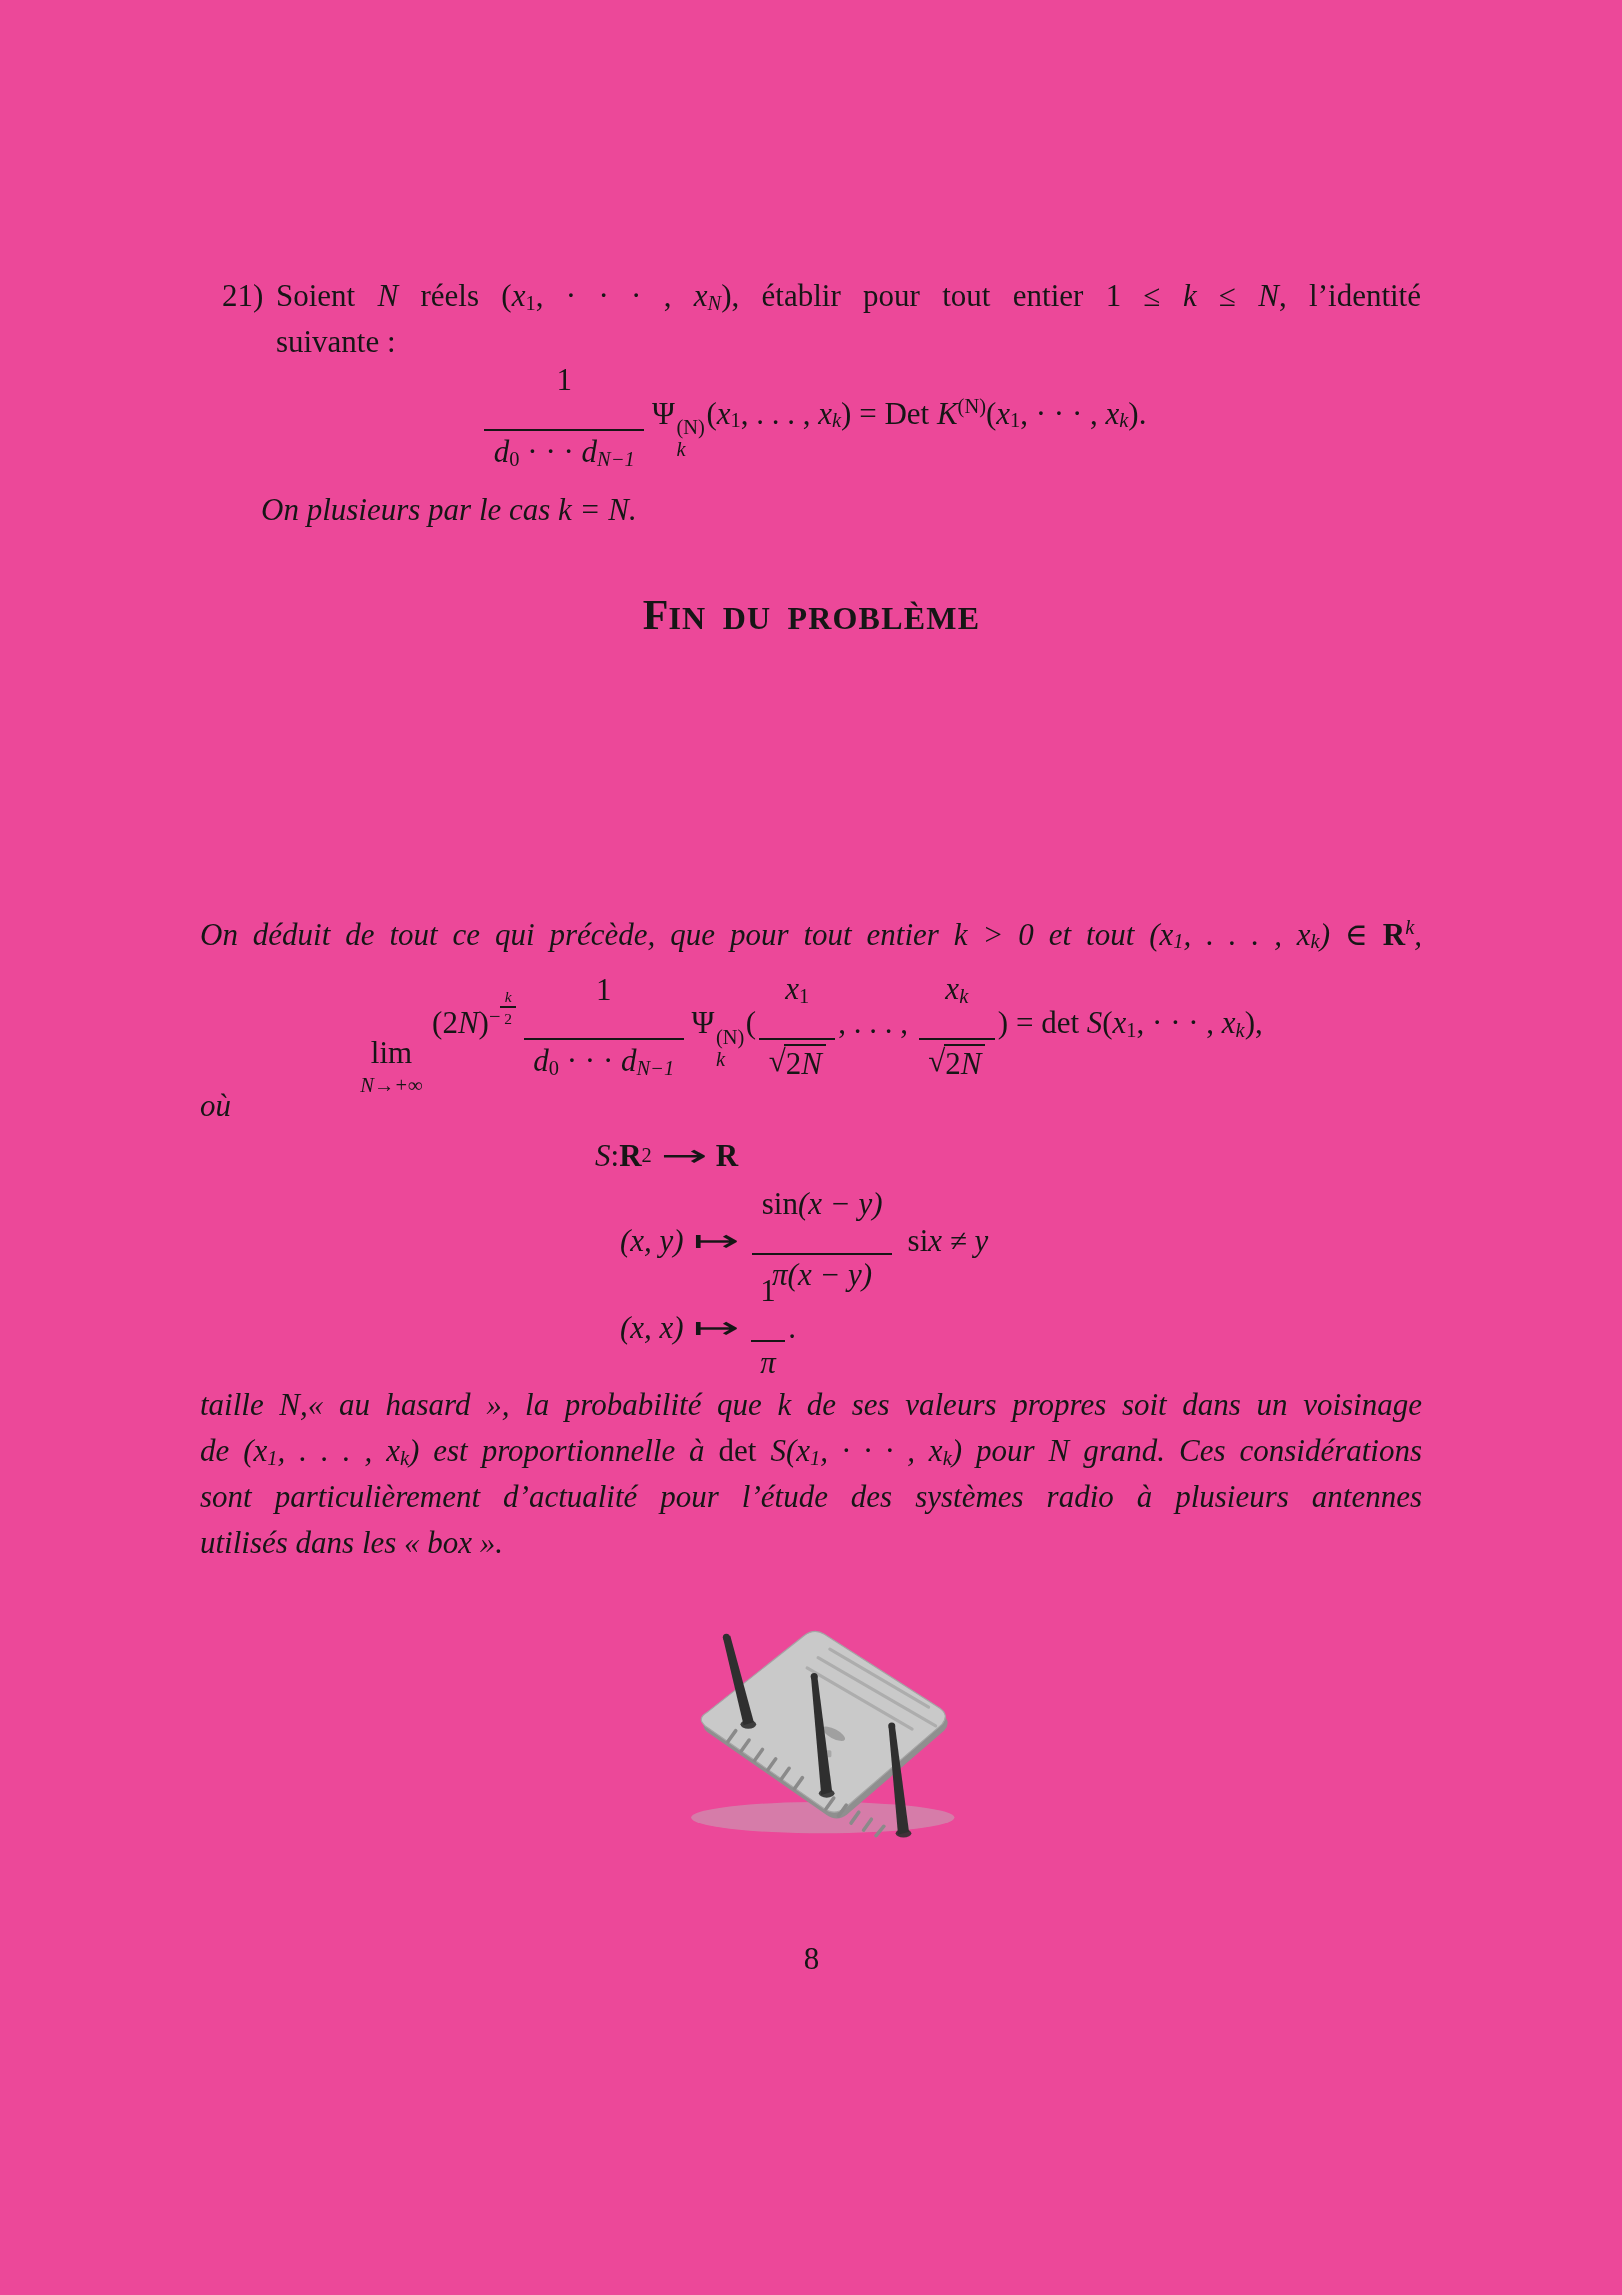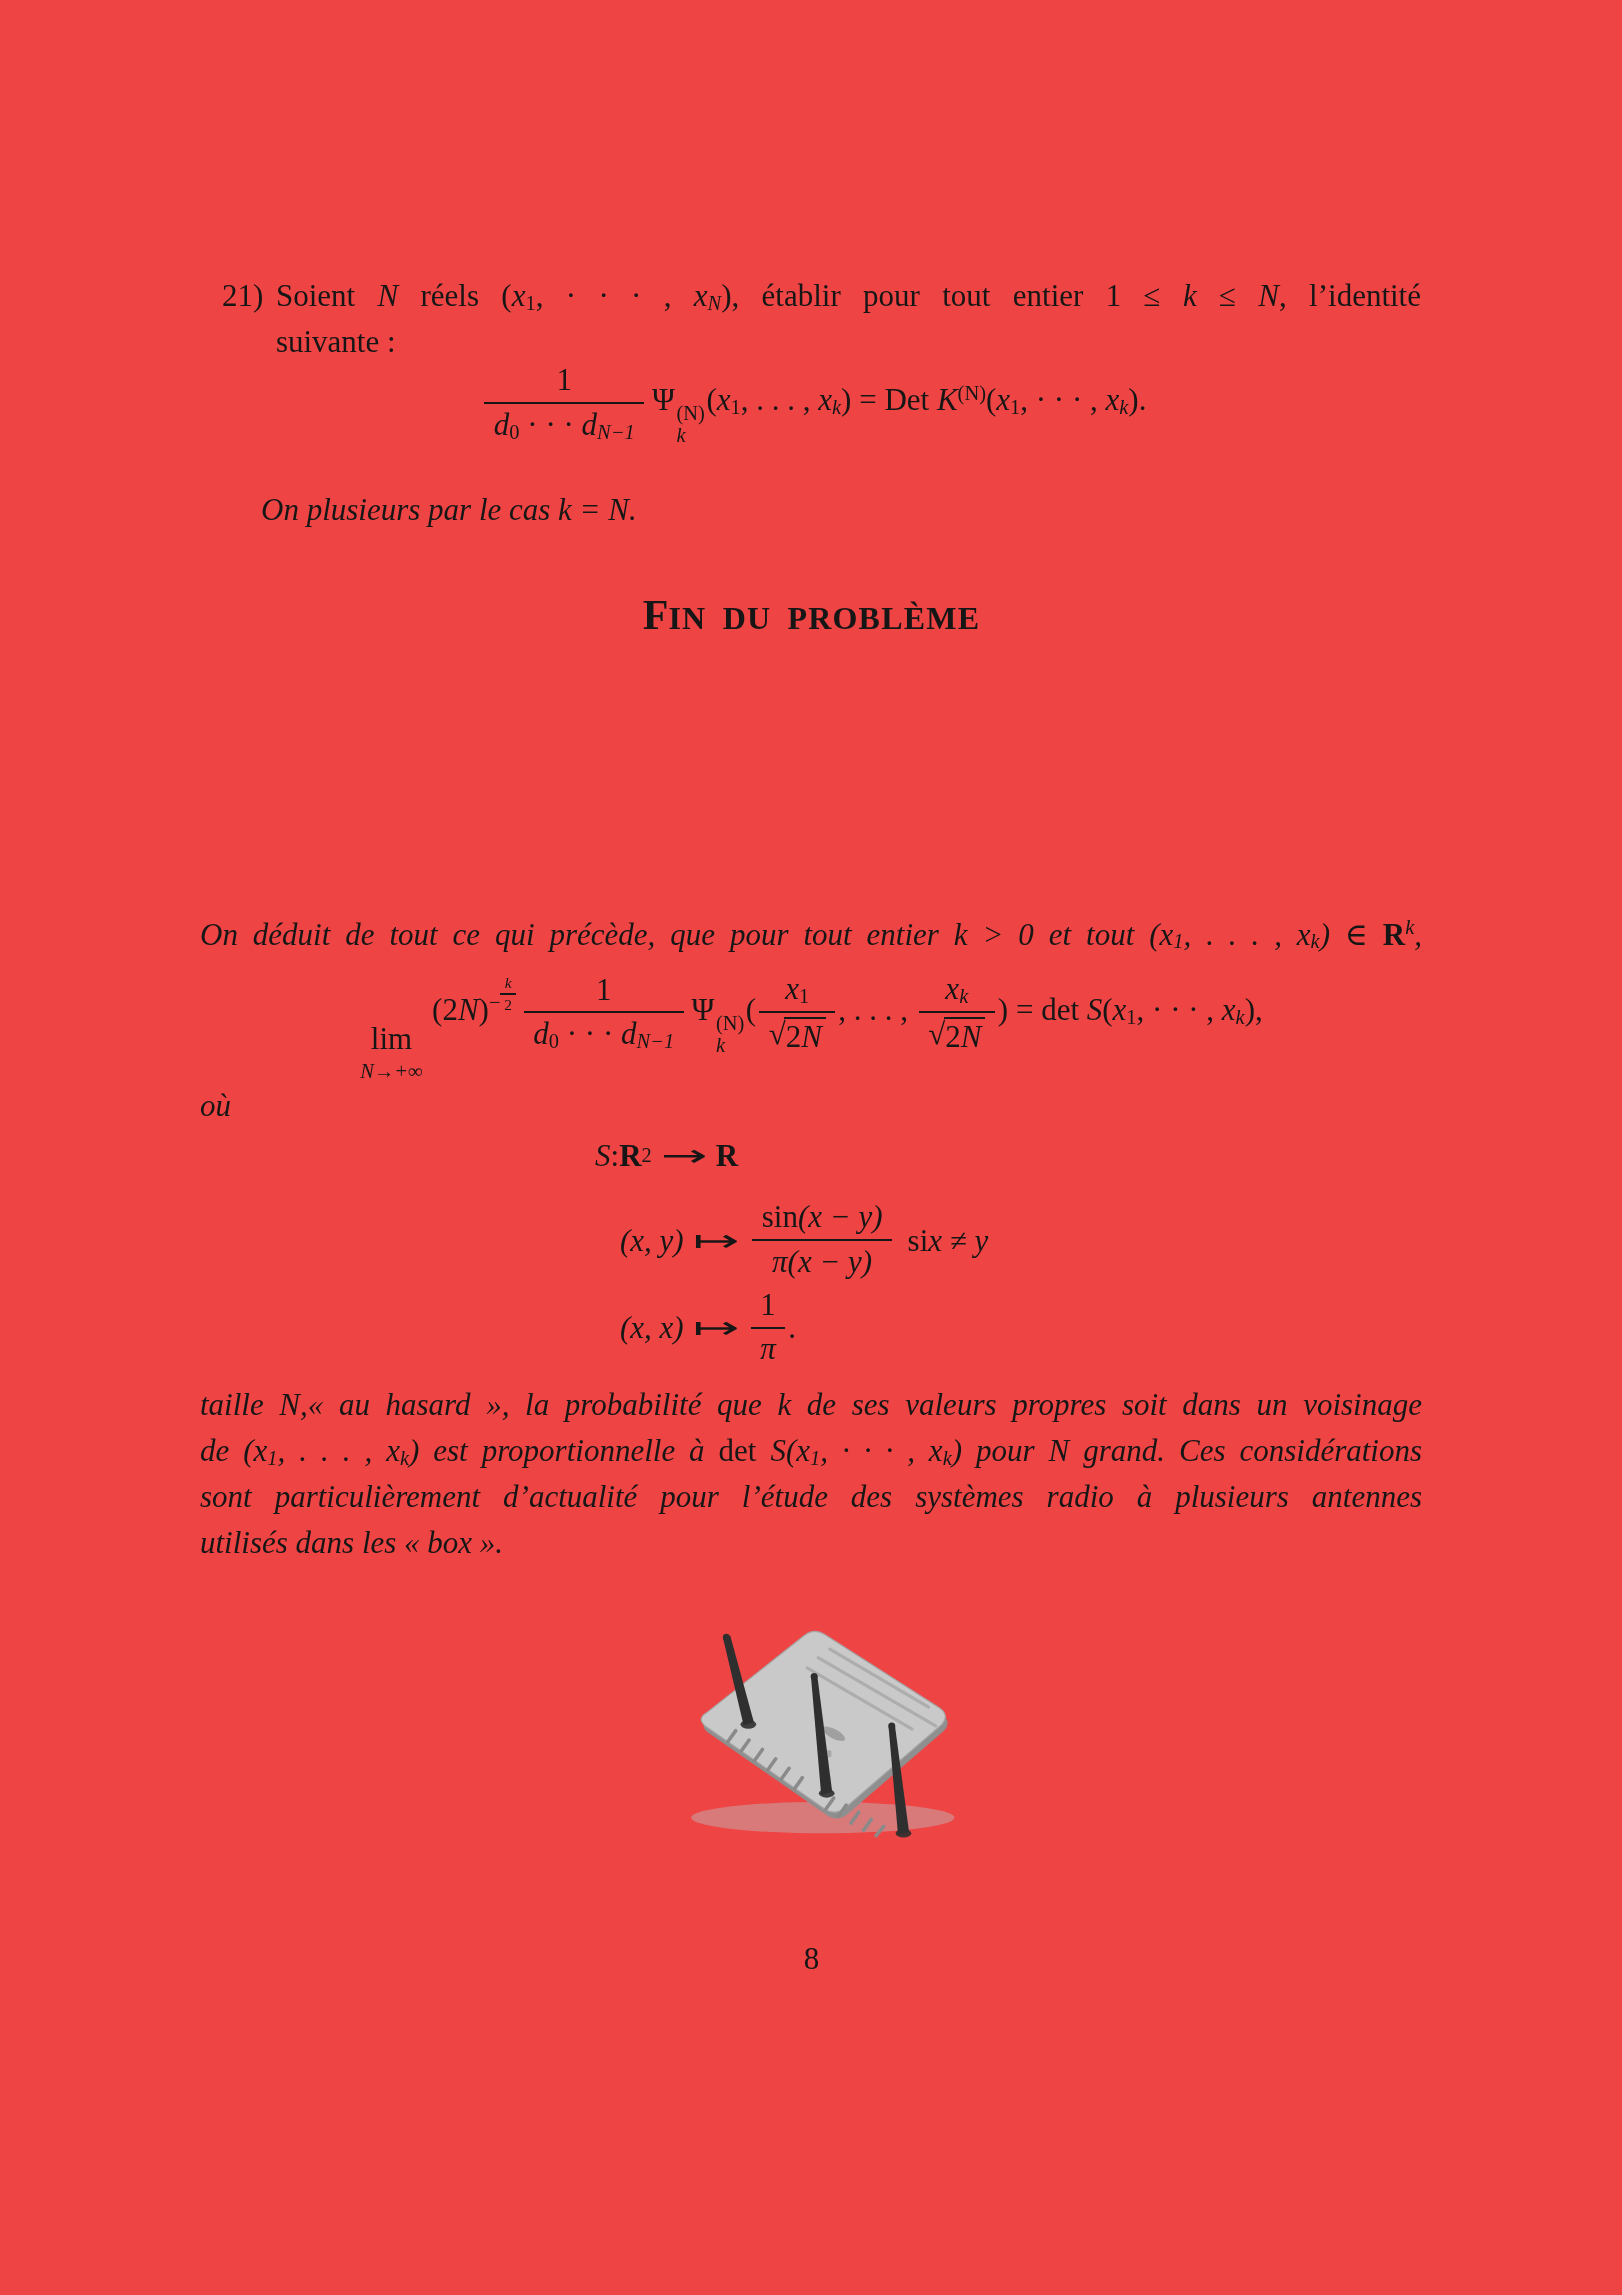--- a/index.html
+++ b/index.html
@@ -1,30 +1,30 @@
 <!DOCTYPE html>
 <html style="font-size:12.6px"><head>
 <meta charset="utf-8">
 <style>
   html,body{margin:0;padding:0;background:#e8e8e8;}
-  .page{position:relative;width:1623px;height:2295px;background:#ef4444;
+  .page{position:relative;width:1623px;height:2295px;background:#ec4899;
         font-family:"Liberation Serif","DejaVu Serif",serif;color:#161616;
         font-size:31px;line-height:46px;overflow:hidden;}
   .abs{position:absolute;}
   .t{font-style:normal;}
   .mi{font-style:italic;}
   .mb{font-weight:700;font-style:normal;}
   .it{font-style:italic;}
   
   .sb{font-size:0.66em;vertical-align:-0.18em;}
   .sp{font-size:0.66em;vertical-align:0.52em;}
   
   .frac{display:inline-block;vertical-align:middle;text-align:center;line-height:1.12;margin:0 7.9px;}
   .fnum{display:block;padding:0 9.4px 3.9px;}
-  .fden{display:block;border-top:2.4px solid currentColor;padding:3.9px 9.4px 0;white-space:nowrap;}
+  .fden{display:block;border-top:2.4px solid currentColor;padding:3.9px 9.4px 0;white-space:nowrap;margin-top:27px;}
   
   .sfrac{display:inline-block;text-align:center;font-size:0.5em;line-height:1.1;vertical-align:0.62em;}
   .sfrac .sfn{display:block;border-bottom:2px solid currentColor;padding:0 3.9px 1.6px;}
   .sfrac .sfd{display:block;padding:1.6px 3.9px 0;}
   
   .ss{display:inline-flex;flex-direction:column;align-items:flex-start;font-size:0.66em;
       line-height:1.08;vertical-align:-0.5em;margin:0 1.6px 0 1.6px;}
   
   .lim{display:inline-flex;flex-direction:column;align-items:center;line-height:1;
        vertical-align:-0.95em;margin-right:9.4px;text-align:center;}

